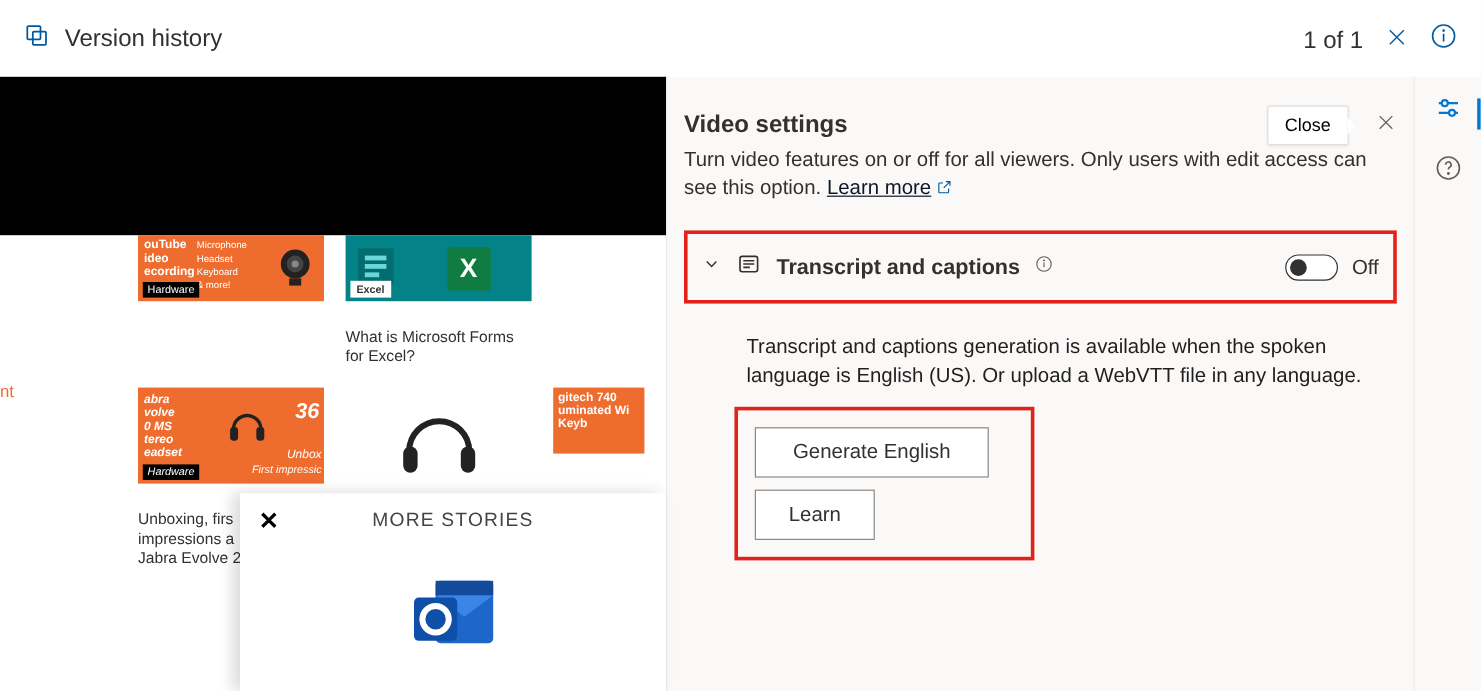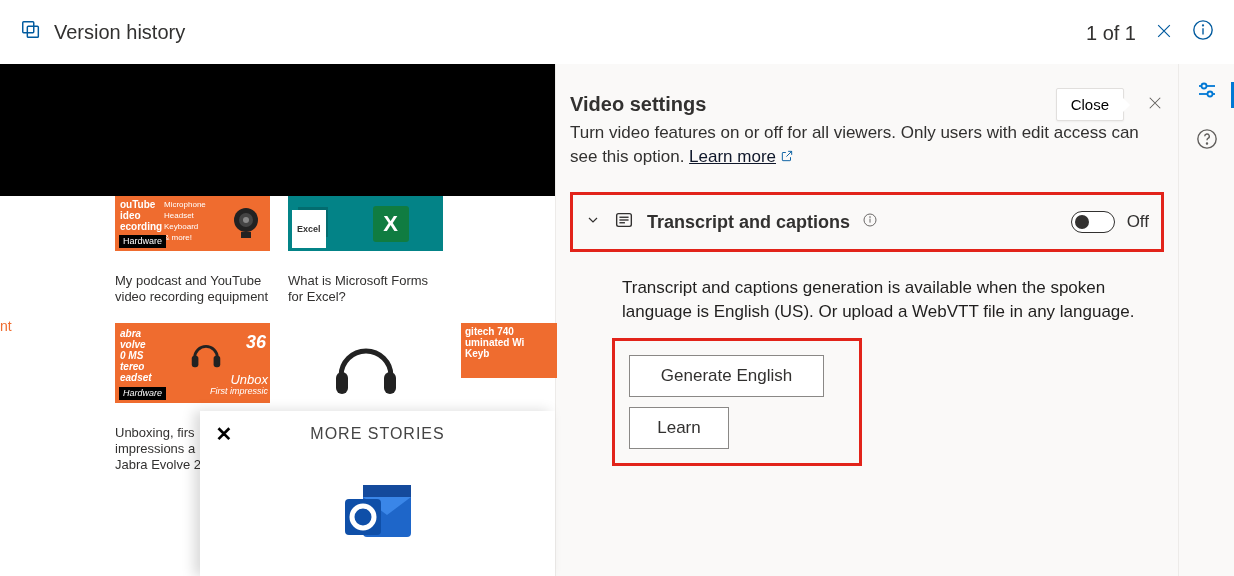--- a/index.html
+++ b/index.html
@@ -24,35 +24,35 @@
   .thumbs-area { position: relative; padding: 0 0 0 115px; display: flex; flex-wrap: wrap; gap: 18px 18px; }
 
   .vcard { width: 155px; display: flex; flex-direction: column; gap: 16px; }
   .vcard .thumb { width: 155px; height: 55px; background: #ef6c2f; position: relative; color: #fff; font-size: 10px; line-height: 11px; padding: 3px 5px 14px 5px; overflow: hidden; }
   .vcard .thumb .hw-tag { position: absolute; left: 4px; bottom: 3px; background: #000; color: #fff; font-size: 9px; padding: 1px 4px; }
   .vcard .thumb .right-img { position: absolute; right: 4px; top: 6px; width: 40px; height: 40px; }
   .vcard .caption { font-size: 13px; line-height: 16px; color: #323130; margin-top: 6px; }
 
   
   .forms-thumb { width: 155px; height: 55px; background: #038387; display: flex; align-items: center; justify-content: center; position: relative; }
-  .forms-thumb .excel-badge { position: absolute; left: 4px; bottom: 3px; background: #fff; color: #333; font-size: 9px; padding: 14px 5px; font-weight: 600; }
+  .forms-thumb .excel-badge { position: absolute; left: 4px; bottom: 3px; background: #fff; color: #333; font-size: 9px; padding: 2px 5px; font-weight: 600; }
   .forms-thumb .x-icon { width: 36px; height: 36px; background: #107c41; color: #fff; display: flex; align-items: center; justify-content: center; font-size: 22px; font-weight: 700; border-radius: 3px; }
 
   
   .hp-thumb { width: 155px; height: 80px; background: #fff; display: flex; align-items: center; justify-content: center; }
   .hp-thumb svg { width: 80px; height: 70px; }
 
   .jabra-thumb { width: 155px; height: 80px; background: #ef6c2f; color: #fff; font-size: 10px; line-height: 11px; padding: 5px 5px 14px 5px; position: relative; overflow: hidden; font-style: italic; }
   .jabra-thumb .hw-tag { position: absolute; left: 4px; bottom: 3px; background: #000; color: #fff; font-size: 9px; padding: 1px 4px; }
   .jabra-thumb .hp-mini { position: absolute; right: 45px; top: 10px; }
   .jabra-thumb .num36 { position: absolute; right: 4px; top: 14px; color: #fff; font-size: 18px; font-weight: 700; }
-  .jabra-thumb .ub { position: absolute; right: 2px; bottom: 18px; font-size: 13px; }
+  .jabra-thumb .ub { position: absolute; right: 2px; bottom: 18px; font-size: 10px; }
   .jabra-thumb .fi { position: absolute; right: 2px; bottom: 6px; font-size: 9px; }
 
-  .logi-thumb { width: 96px; height: 55px; background: #ef6c2f; color: #fff; font-size: 10px; line-height: 11px; padding: 3px 4px; overflow: hidden; }
+  .logi-thumb { width: 76px; height: 55px; background: #ef6c2f; color: #fff; font-size: 10px; line-height: 11px; padding: 3px 4px; overflow: hidden; }
 
   
   .more-overlay { position: absolute; left: 200px; top: 215px; width: 355px; height: 165px; background: #fff; box-shadow: -6px 0px 12px rgba(0,0,0,0.15); display: flex; flex-direction: column; }
   .more-overlay .hdr { display: flex; align-items: center; height: 46px; }
   .more-overlay .hdr .xbtn { width: 48px; text-align: center; font-size: 20px; font-weight: 600; cursor: pointer; }
   .more-overlay .hdr .title { flex: 1; text-align: center; font-size: 16px; letter-spacing: 1px; color: #444; font-weight: 500; padding-right: 48px; }
   .more-overlay .content { flex: 1; display: flex; align-items: center; justify-content: center; }
 
   .left-edge-text { position: absolute; left: 0; top: 318px; font-size: 14px; color: #ef6c2f; }
 
@@ -143,21 +143,20 @@
           <span class="right-img">
             <svg width="40" height="40" viewBox="0 0 40 40">
                 <circle cx="20" cy="18" r="12" fill="#222"></circle>
                 <circle cx="20" cy="18" r="7" fill="#444"></circle>
                 <circle cx="20" cy="18" r="3" fill="#888"></circle>
                 <rect x="15" y="30" width="10" height="6" fill="#222"></rect>
               </svg>
           </span>
           <span class="hw-tag">Hardware</span>
         </div>
-        <div class="caption">My podcast and YouTube video recording equipment</div>
       </div>
 
       <div class="vcard">
         <div class="forms-thumb">
           <span style="position:absolute;left:10px;top:6px;">
             <svg width="44" height="40" viewBox="0 0 44 40">
                 <rect x="0" y="5" width="30" height="30" fill="#036c6f"></rect>
                 <rect x="6" y="11" width="18" height="4" fill="#6bd6d8"></rect>
                 <rect x="6" y="18" width="18" height="4" fill="#6bd6d8"></rect>
                 <rect x="6" y="25" width="12" height="4" fill="#6bd6d8"></rect>

